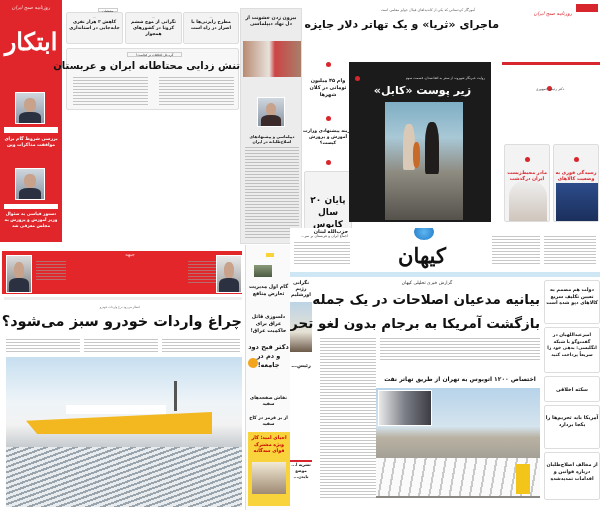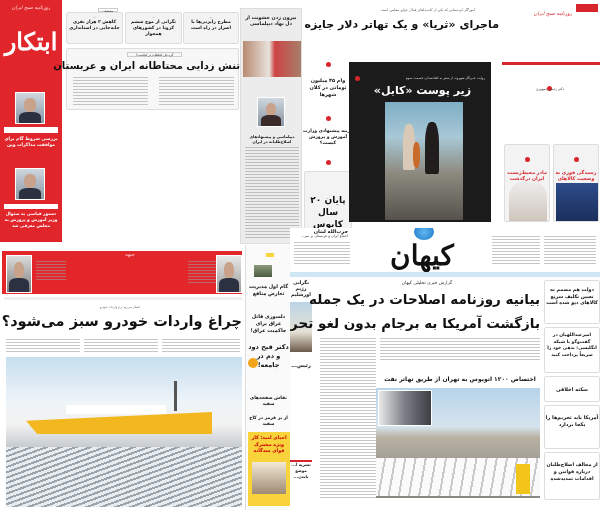--- a/index.html
+++ b/index.html
@@ -184,37 +184,37 @@
 <div class="paper" id="kayhan">
 
   <div class="abs" style="left:0;top:0;width:60px;height:50px;">
     <div class="hb" style="font-size:5px;text-align:right;padding-right:2px;">حزب‌الله لبنان</div>
     <div style="font-size:3.5px;text-align:right;color:#333;padding-right:2px;">اجماع ایران و عربستان بر سر...</div>
     <div class="fill-lines" style="width:56px;height:22px;margin-top:4px;"></div>
   </div>
 
   <div class="abs" style="left:72px;top:-6px;width:120px;height:58px;text-align:center;">
     <div class="abs" style="left:52px;top:2px;width:20px;height:16px;border-radius:50%;background:radial-gradient(circle at 50% 50%,#5eb6ef,#1f78c7);"></div>
-    <div class="abs" style="left:0;top:14px;width:120px;font-family:'DejaVu Serif',serif;font-size:28px;font-weight:bold;line-height:40px;">کیهان</div>
+    <div class="abs" style="left:0;top:14px;width:120px;font-family:'DejaVu Serif',serif;font-size:21px;font-weight:bold;line-height:40px;">کیهان</div>
   </div>
   <div class="abs fill-lines" style="left:202px;top:8px;width:48px;height:30px;"></div>
   <div class="abs fill-lines" style="left:254px;top:8px;width:52px;height:30px;"></div>
   <div class="abs" style="left:0;top:44px;width:310px;height:5px;background:#cfe6f4;"></div>
 
   <div class="abs" style="left:0;top:52px;width:22px;height:100px;">
     <div class="hb" style="font-size:4.8px;line-height:6px;white-space:normal;">نگرانی رژیم اورشلیم</div>
     <div style="width:22px;height:50px;margin-top:4px;background:linear-gradient(#bcd4e6,#e6e1d5 60%,#6c5a4a);"></div>
     <div class="hb" style="font-size:5px;margin-top:10px;">رئیس...</div>
   </div>
   <div class="abs" style="left:0;top:232px;width:22px;height:40px;background:#fff;border-top:2px solid #d7262d;">
     <div class="hb" style="font-size:4px;line-height:6px;white-space:normal;">تشریه آ... موضع بایدن...</div>
   </div>
 
   <div class="abs" style="left:24px;top:52px;width:226px;font-size:4.5px;text-align:center;color:#333;">گزارش خبری تحلیلی کیهان</div>
-  <div class="abs hb" style="left:24px;top:60px;width:226px;font-size:13.5px;line-height:22px;">بیانیه روزنامه اصلاحات در یک جمله</div>
+  <div class="abs hb" style="left:24px;top:60px;width:226px;font-size:13.5px;line-height:22px;">بیانیه مدعیان اصلاحات در یک جمله</div>
   <div class="abs hb" style="left:24px;top:84px;width:226px;font-size:13.5px;line-height:22px;">بازگشت آمریکا به برجام بدون لغو تحریم‌ها</div>
   <div class="abs fill-lines" style="left:30px;top:110px;width:56px;height:160px;"></div>
   <div class="abs fill-lines" style="left:90px;top:110px;width:160px;height:24px;"></div>
   <div class="abs hb" style="left:90px;top:146px;width:160px;font-size:6px;line-height:9px;">اختصاص ۱۲۰۰ اتوبوس به تهران از طریق تهاتر نفت</div>
 
   <div class="abs" style="left:86px;top:160px;width:164px;height:110px;background:linear-gradient(to bottom,#b7d3ea 0%,#d5e4ee 35%,#b9b2a3 45%,#9e9a92 70%,#8b8783 100%);">
     <div class="abs" style="left:2px;top:2px;width:54px;height:36px;background:linear-gradient(90deg,#e9e9e9,#7b7e86 50%,#3c3c44);border:1px solid #fff;"></div>
     <div class="abs" style="left:0;top:70px;width:164px;height:38px;background:repeating-linear-gradient(100deg,#fafafa 0 8px,#c9c9c9 8px 10px);"></div>
     <div class="abs" style="left:140px;top:76px;width:14px;height:30px;background:#f3c41a;"></div>
   </div>

